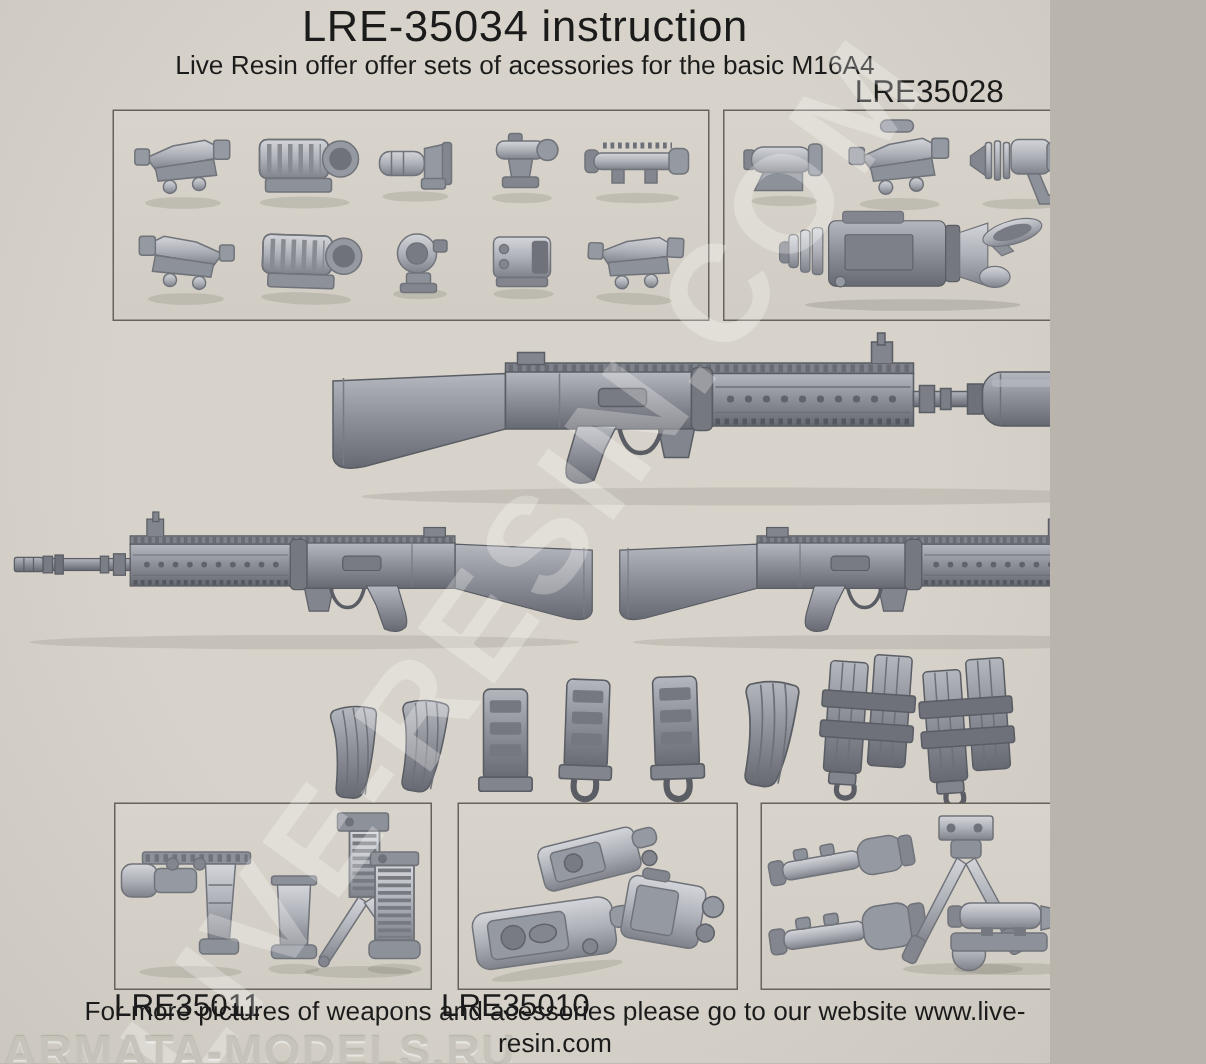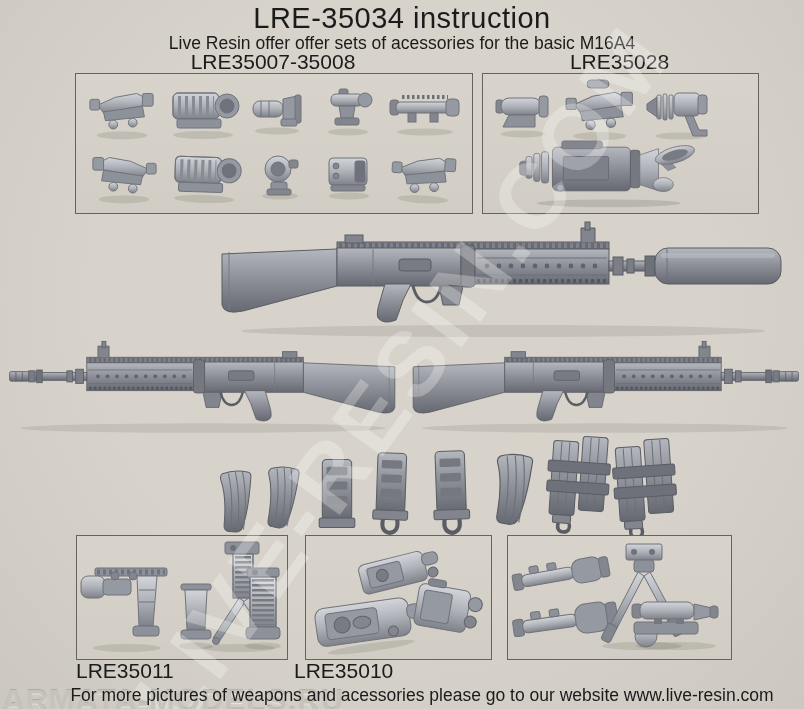--- a/index.html
+++ b/index.html
@@ -1,17 +1,17 @@
 <!DOCTYPE html>
 <html><head>
 <meta charset="utf-8">
 <style>
   html,body{margin:0;padding:0;background:#b9b5ac;}
   .sheet{
-    position:relative;width:804px;height:709px;overflow:hidden;
+    position:relative;width:700px;height:709px;overflow:hidden;
     background:radial-gradient(ellipse at 50% 42%, #d7d3ca 55%, #ccc8bf 100%);
     font-family:"Liberation Sans", sans-serif;color:#1b1b1b;
   }
   .title{position:absolute;top:2px;left:0;right:0;text-align:center;
     font-size:29px;font-weight:400;letter-spacing:.5px;}
   .subtitle{position:absolute;top:33px;left:0;right:0;text-align:center;
     font-size:17.5px;font-weight:400;}
   .sec-label{position:absolute;text-align:center;font-size:21px;font-weight:400;}
   .box{position:absolute;border:1px solid #66635b;
     background:linear-gradient(180deg,#d8d4cb,#d1cdc4);}
@@ -152,21 +152,20 @@
         <circle cx="62" cy="23" r="12" fill="#9599a1"></circle>
         <circle cx="62" cy="23" r="7" fill="#6f727a"></circle>
         <rect x="12" y="36" width="44" height="9" rx="2" fill="#8d9199"></rect>
       </g>
     </defs>
   </svg>
 
   <div class="title">LRE-35034 instruction</div>
   <div class="subtitle">Live Resin offer offer sets of acessories for the basic M16A4</div>
 
-  <div class="sec-label" style="left:75px;width:396px;top:50px">LRE35007-35008</div>
   <div class="sec-label" style="left:482px;width:275px;top:50px">LRE35028</div>
 
   <div class="box" style="left:75px;top:73px;width:396px;height:139px">
     <div class="orow" style="top:6px">
       <svg width="72" height="60" viewBox="0 0 74 60">
           <use href="#acog"></use>
         </svg>
       <svg width="76" height="56" viewBox="0 0 76 56">
           <use href="#elcan"></use>
         </svg>

